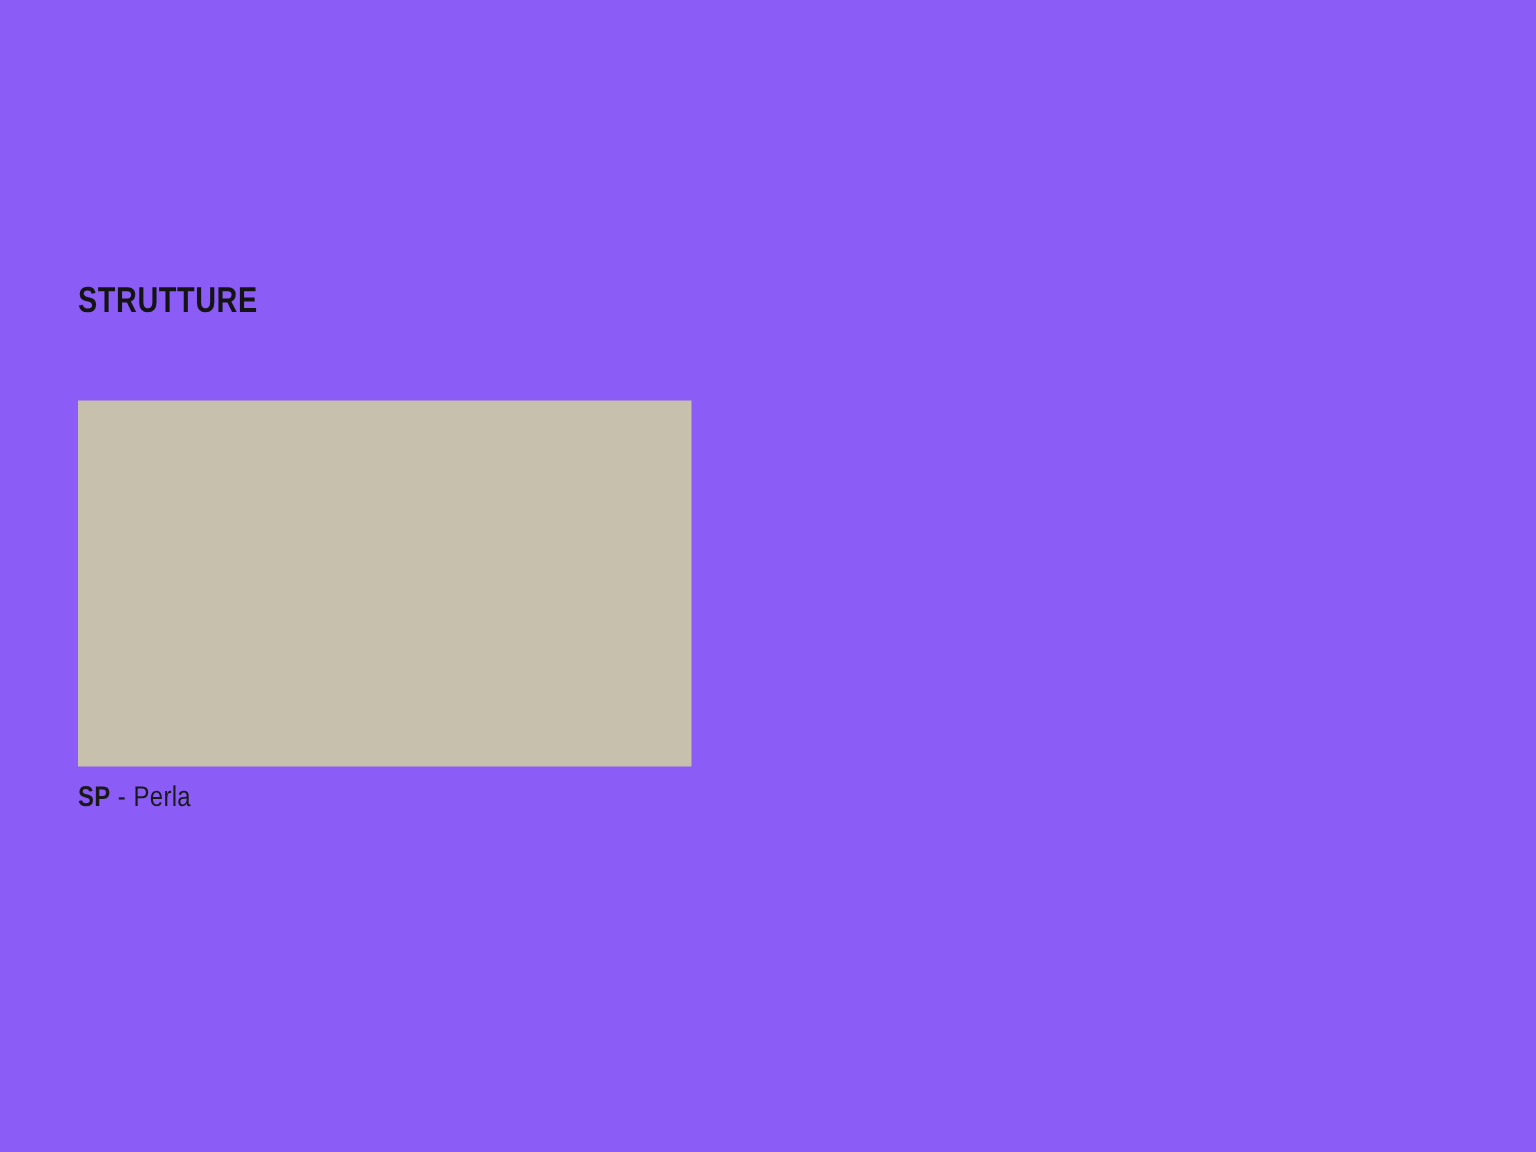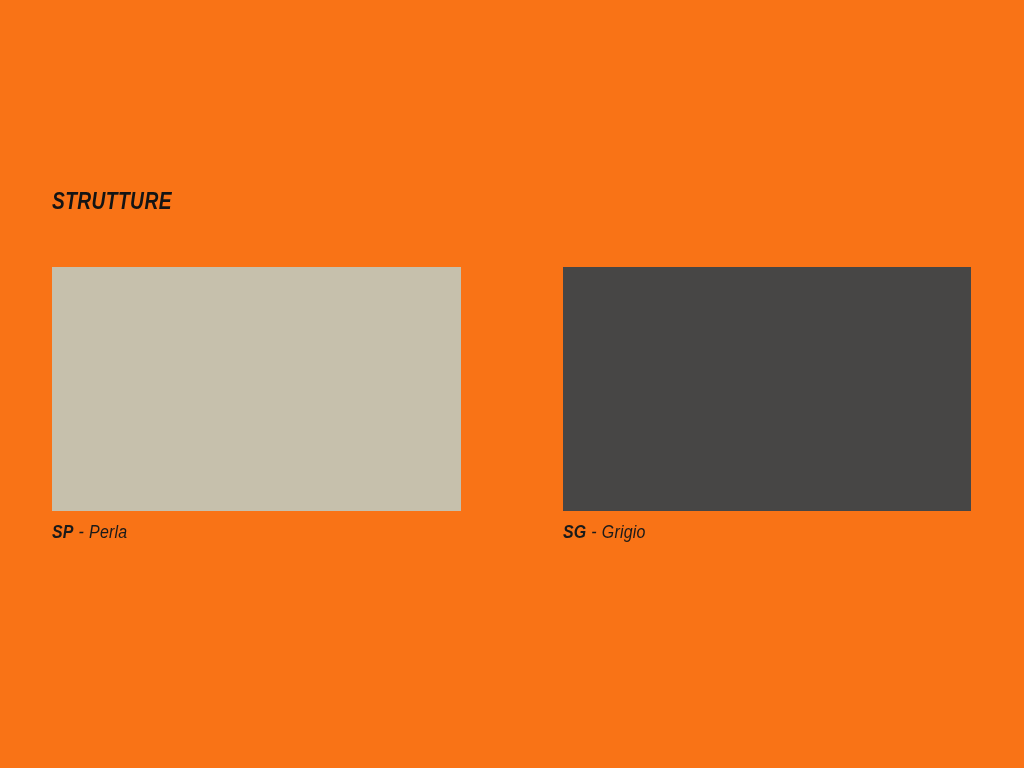--- a/index.html
+++ b/index.html
@@ -15,22 +15,21 @@
     overflow: hidden;
     position: relative;
     -webkit-font-smoothing: antialiased;
   }
 
   .slide {
     position: absolute;
     inset: 0;
     width: 1024px;
     height: 768px;
-    background: #f97316;
-    font-style: italic;
+    background: #8b5cf6;
   }
 
   
   .section-title {
     position: absolute;
     left: 52px;
     top: 173px;
     font-family: "Liberation Sans Narrow", "Liberation Sans", sans-serif;
     font-size: 24px;
     font-weight: 700;
@@ -99,21 +98,15 @@
 
   <div class="swatch-grid">
 
     <div class="swatch-item col-1">
       <div class="swatch-chip" style="background-color: rgb(198, 192, 172);"></div>
       <div class="swatch-caption">
         <span class="swatch-code">SP</span><span class="swatch-sep"> - </span><span class="swatch-name">Perla</span>
       </div>
     </div>
 
-    <div class="swatch-item col-2">
-      <div class="swatch-chip" style="background-color: rgb(71, 70, 69);"></div>
-      <div class="swatch-caption">
-        <span class="swatch-code">SG</span><span class="swatch-sep"> - </span><span class="swatch-name">Grigio</span>
-      </div>
-    </div>
 
   </div>
 </div>
 
 </body></html>

